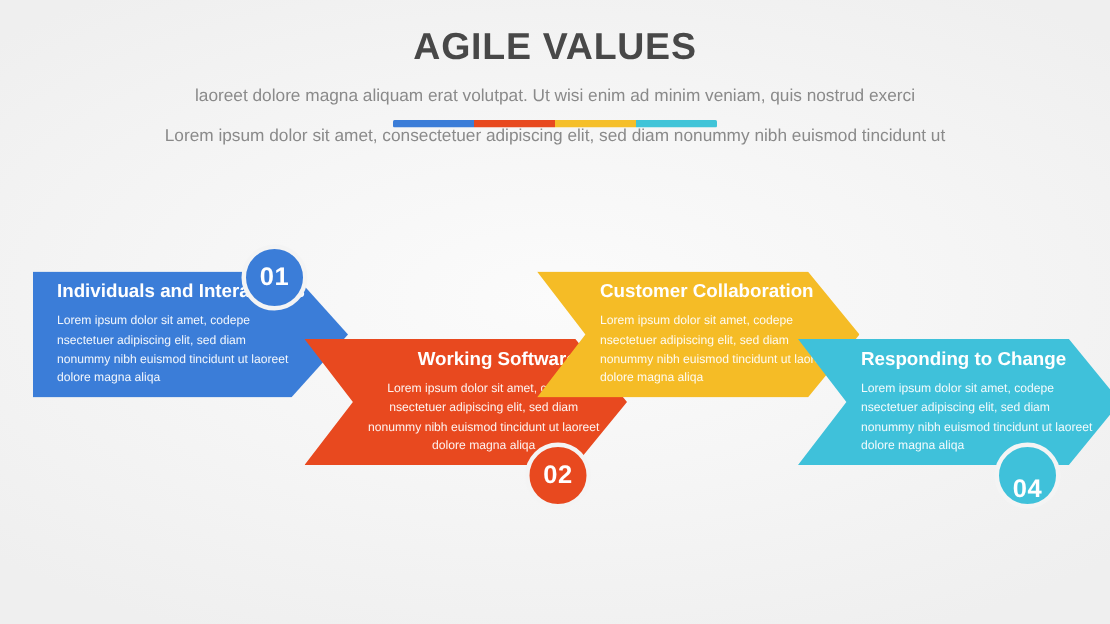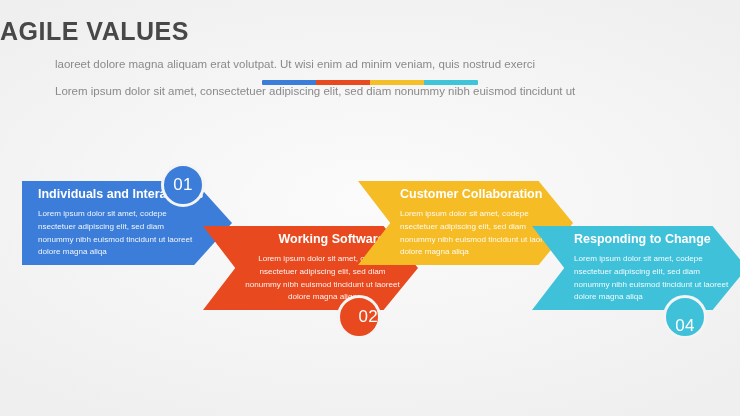--- a/index.html
+++ b/index.html
@@ -22,20 +22,21 @@
       radial-gradient(ellipse 70% 60% at 50% 48%, #fbfbfb 0%, #f6f6f6 45%, #efefef 100%);
     overflow: hidden;
   }
 
   
   .header {
     position: absolute;
     left: 0;
     top: 18px;
     width: 740px;
+    text-align: center;
   }
   .title {
     margin: 0;
     font-size: 25px;
     font-weight: bold;
     letter-spacing: 0.5px;
     color: #484848;
     line-height: 1.1;
   }
   .subtitle {
@@ -113,21 +114,21 @@
     width: 44px;
     height: 44px;
     border-radius: 50%;
     border: 3px solid #f4f4f4;
     box-sizing: border-box;
     display: flex;
     align-items: center;
     justify-content: center;
     color: #ffffff;
     font-size: 17px;
-    font-weight: normal;
+    font-weight: bold;
     letter-spacing: 0.3px;
   }
 </style>
 </head>
 <body>
 
 <div class="slide">
 
   <div class="header">
     <h1 class="title">AGILE VALUES</h1>
@@ -169,21 +170,21 @@
       <div class="arrow-inner" style="padding-left:42px;">
         <div class="arrow-title">Responding to Change</div>
         <div class="arrow-body">Lorem ipsum dolor sit amet, codepe nsectetuer adipiscing elit, sed diam nonummy nibh euismod tincidunt ut laoreet dolore magna aliqa</div>
       </div>
     </div>
 
     <div class="badge" style="left:161px; top:163px; background:#3b7dd8;">
       <span>01</span>
     </div>
 
-    <div class="badge" style="left:337px; top:295px; background:#e8491f;justify-content:flex-end;">
+    <div class="badge" style="left:350px; top:295px; background:#e8491f;">
       <span>02</span>
     </div>
 
 
     <div class="badge" style="left:663px; top:295px; background:#3fc1da;align-items:flex-end;">
       <span>04</span>
     </div>
 
   </div>
 </div>

